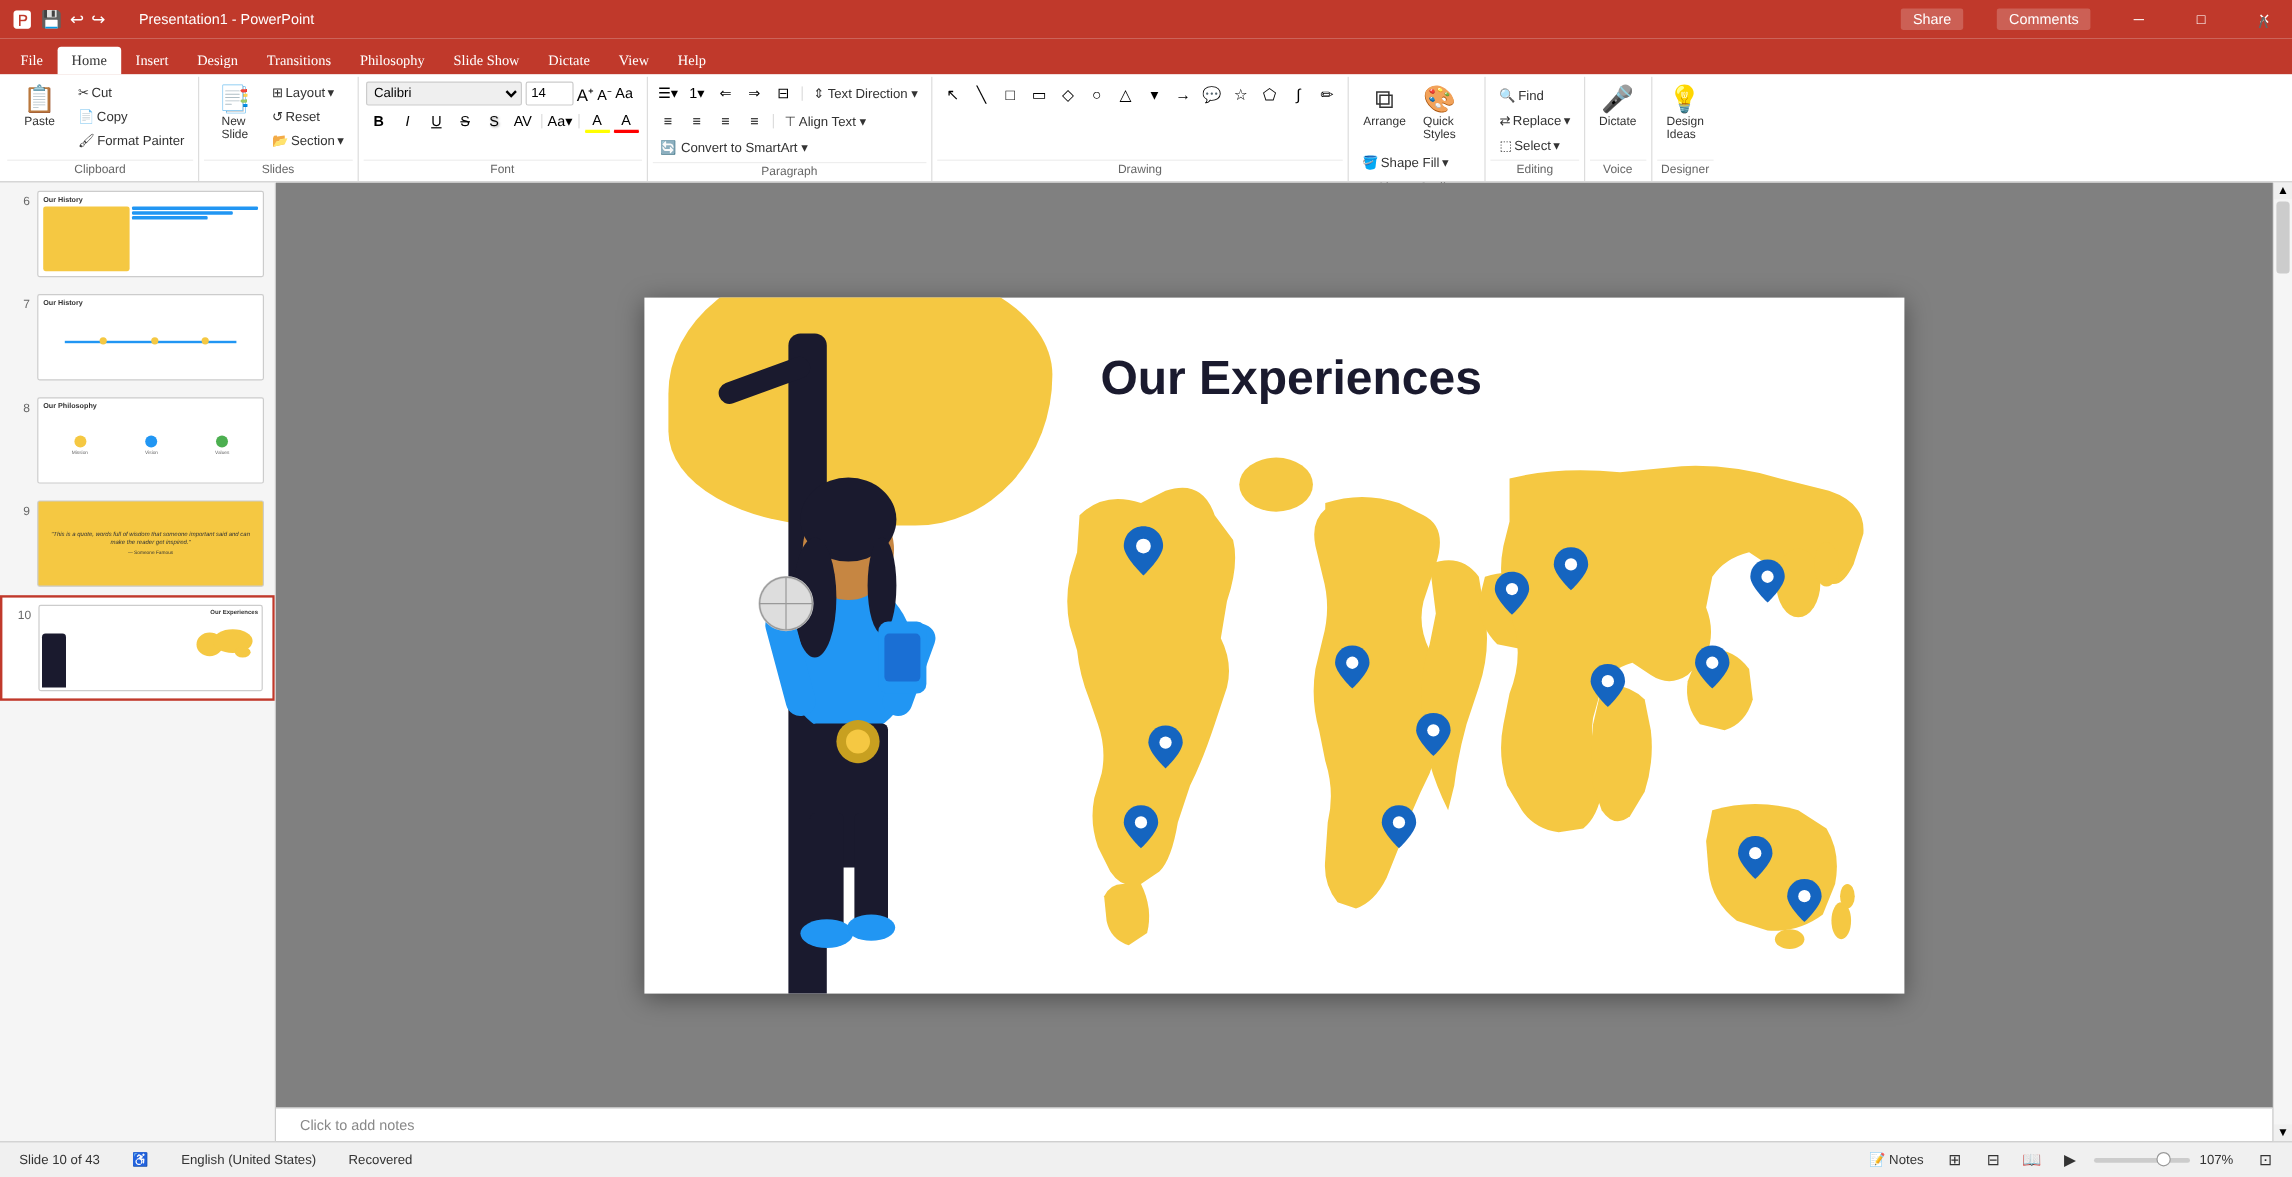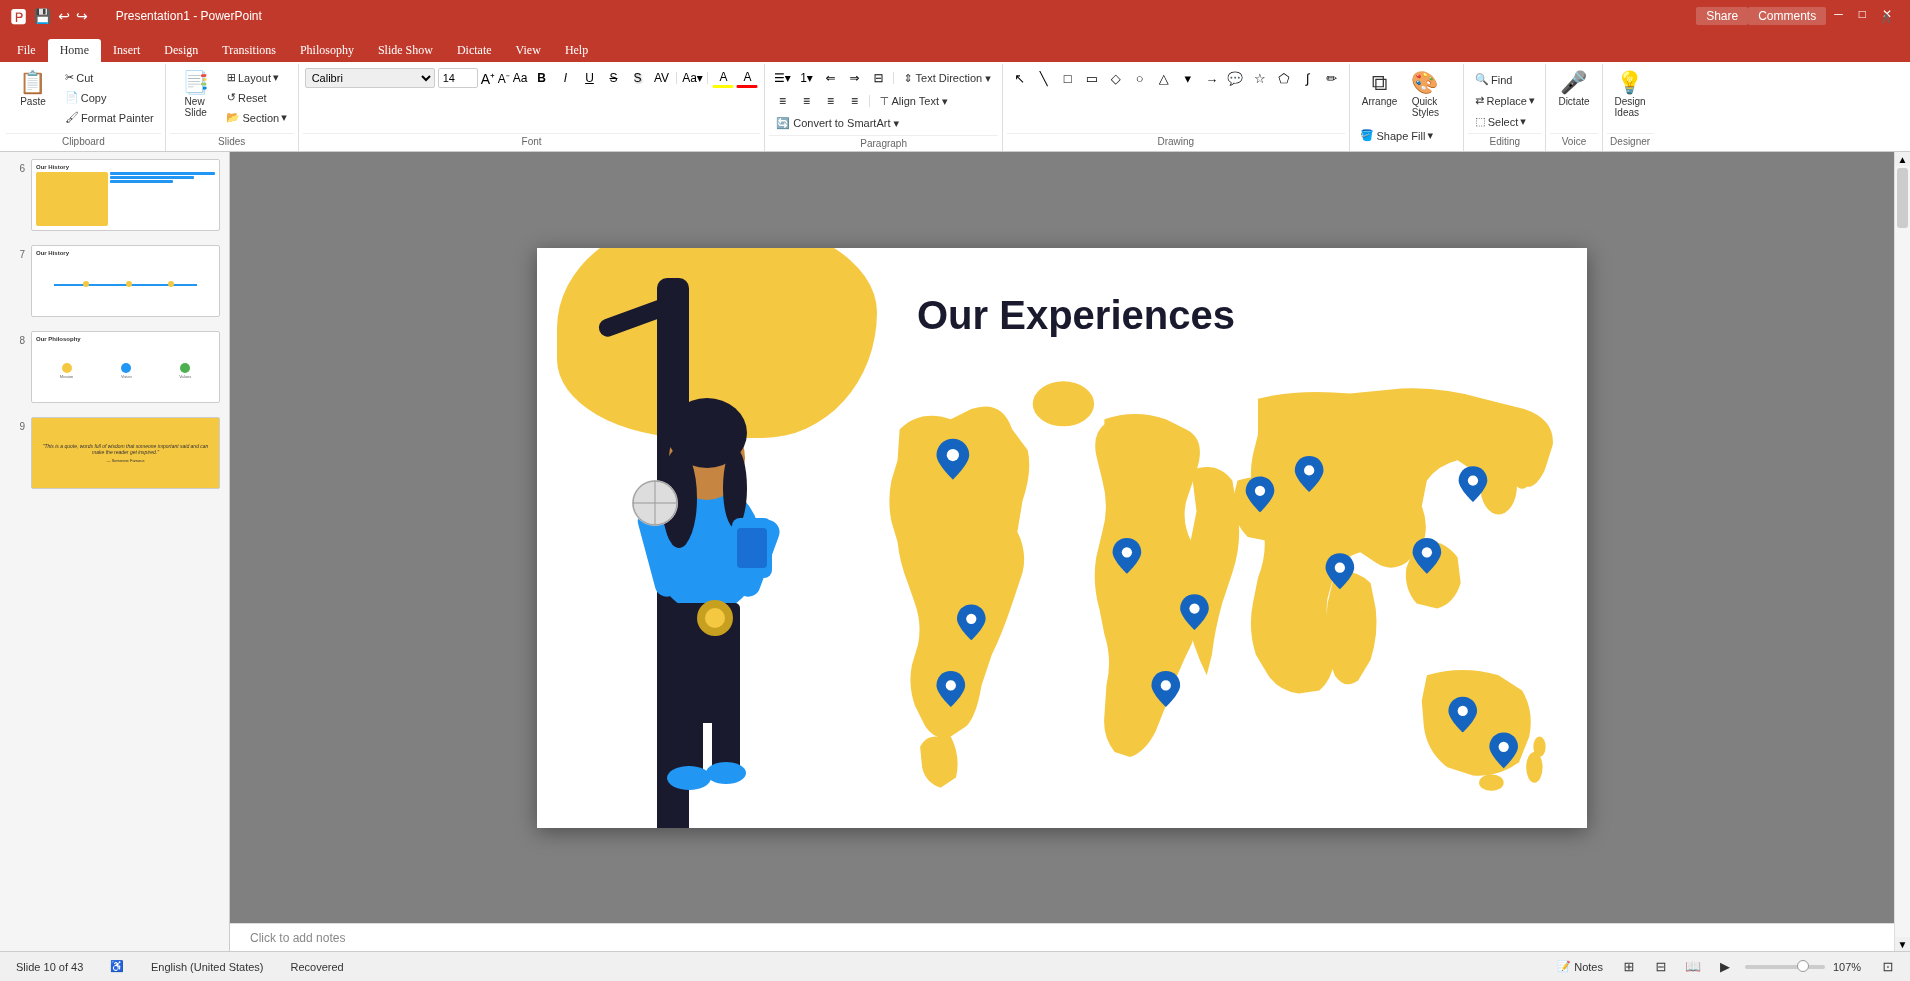--- a/index.html
+++ b/index.html
@@ -1,21 +1,21 @@
 <!DOCTYPE html>
 <html><head>
   <meta charset="utf-8">
   <style>
     * { box-sizing: border-box; margin: 0; padding: 0; }
     body { font-family: 'Segoe UI', Arial, sans-serif; font-size: 12px; background: #f0f0f0; overflow: hidden; width: 1910px; height: 981px; display: flex; flex-direction: column; }
 
     
     #title-bar { height: 32px; background: #c0392b; display: flex; align-items: center; padding: 0 10px; color: white; font-size: 12px; justify-content: space-between; flex-shrink: 0; }
     #title-bar .left { display: flex; align-items: center; gap: 8px; }
-    #title-bar .right { display: flex; align-items: flex-start; gap: 0; }
+    #title-bar .right { display: flex; align-items: center; gap: 28px; }
     #title-bar .btn { background: rgba(255,255,255,0.2); border: none; color: white; padding: 2px 10px; cursor: pointer; font-size: 12px; border-radius: 2px; }
 
     
     #ribbon-tabs { height: 30px; background: #c0392b; display: flex; align-items: flex-end; padding: 0 5px; flex-shrink: 0; }
     .ribbon-tab { padding: 4px 12px; font-size: 12px; cursor: pointer; color: white; border-radius: 3px 3px 0 0; font-family: Liberation Serif, serif; }
     .ribbon-tab.active { background: white; color: #333; }
 
     
     #ribbon { height: 90px; background: white; border-bottom: 1px solid #ccc; display: flex; align-items: stretch; padding: 2px 2px 0 2px; flex-shrink: 0; position: relative; }
     .ribbon-group { display: flex; flex-direction: column; border-right: 1px solid #ddd; padding: 2px 4px; min-width: fit-content; }
@@ -134,21 +134,21 @@
       <div class="ribbon-col">
         <div class="ribbon-btn-small">⊞ <span>Layout</span> ▾</div>
         <div class="ribbon-btn-small">↺ <span>Reset</span></div>
         <div class="ribbon-btn-small">📂 <span>Section</span> ▾</div>
       </div>
     </div>
     <div class="ribbon-group-label">Slides</div>
   </div>
 
   <div class="ribbon-group" style="min-width:220px;">
-    <div class="ribbon-group-content" style="flex-direction:row;gap:3px;">
+    <div class="ribbon-group-content" style="flex-direction:column;gap:3px;">
       <div style="display:flex;gap:3px;align-items:center;">
         <select class="ribbon-select">
           <option>Calibri</option>
           <option>Arial</option>
           <option>Times New Roman</option>
         </select>
         <input class="ribbon-input" type="text" value="14" style="">
         <span style="font-size:14px;cursor:pointer;">A⁺</span>
         <span style="font-size:12px;cursor:pointer;">A⁻</span>
         <span style="font-size:12px;cursor:pointer;">Aa</span>
@@ -330,20 +330,36 @@
     <div class="slide-item">
       <span class="slide-num">9</span>
       <div class="slide-thumb" style="background:#F5C842;">
         <div style="padding:4px;height:100%;display:flex;flex-direction:column;justify-content:center;align-items:center;">
           <div style="font-size:5px;color:#333;text-align:center;font-style:italic;">"This is a quote, words full of wisdom that someone important said and can make the reader get inspired."</div>
           <div style="font-size:4px;color:#333;margin-top:3px;">— Someone Famous</div>
         </div>
       </div>
     </div>
 
+    <div class="slide-item active">
+      <span class="slide-num">10</span>
+      <div class="slide-thumb" style="background:white;">
+        <div style="padding:3px;height:100%;position:relative;overflow:hidden;">
+          <div style="font-size:5px;font-weight:bold;color:#333;position:absolute;top:3px;right:3px;">Our Experiences</div>
+
+          <svg viewBox="0 0 100 60" style="position:absolute;right:2px;top:12px;width:55px;height:40px;">
+            <ellipse cx="25" cy="30" rx="20" ry="18" fill="#F5C842"></ellipse>
+            <ellipse cx="60" cy="25" rx="30" ry="18" fill="#F5C842"></ellipse>
+            <ellipse cx="75" cy="42" rx="12" ry="8" fill="#F5C842"></ellipse>
+          </svg>
+
+          <div style="position:absolute;left:2px;bottom:2px;width:20px;height:45px;background:#1a1a2e;border-radius:3px 3px 0 0;"></div>
+        </div>
+      </div>
+    </div>
   </div>
 
   <div id="canvas-area">
     <div id="slide-canvas">
       <div id="slide-content">
 
         <div style="position:absolute;top:-30px;left:20px;width:320px;height:220px;background:#F5C842;border-radius:60% 70% 50% 60% / 70% 60% 80% 50%;z-index:1;"></div>
 
         <div style="position:absolute;top:30px;left:120px;width:32px;height:560px;background:#1a1a2e;border-radius:10px 10px 5px 5px;z-index:2;"></div>
 

